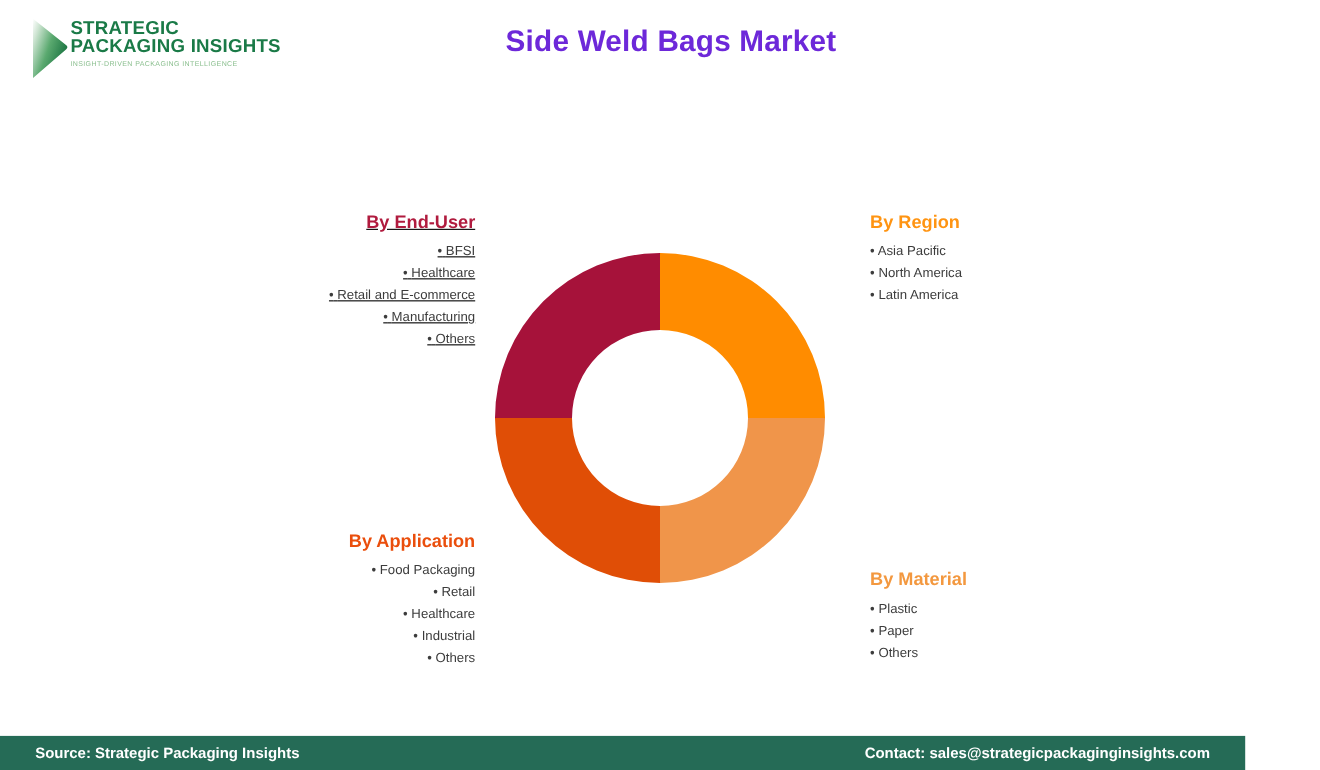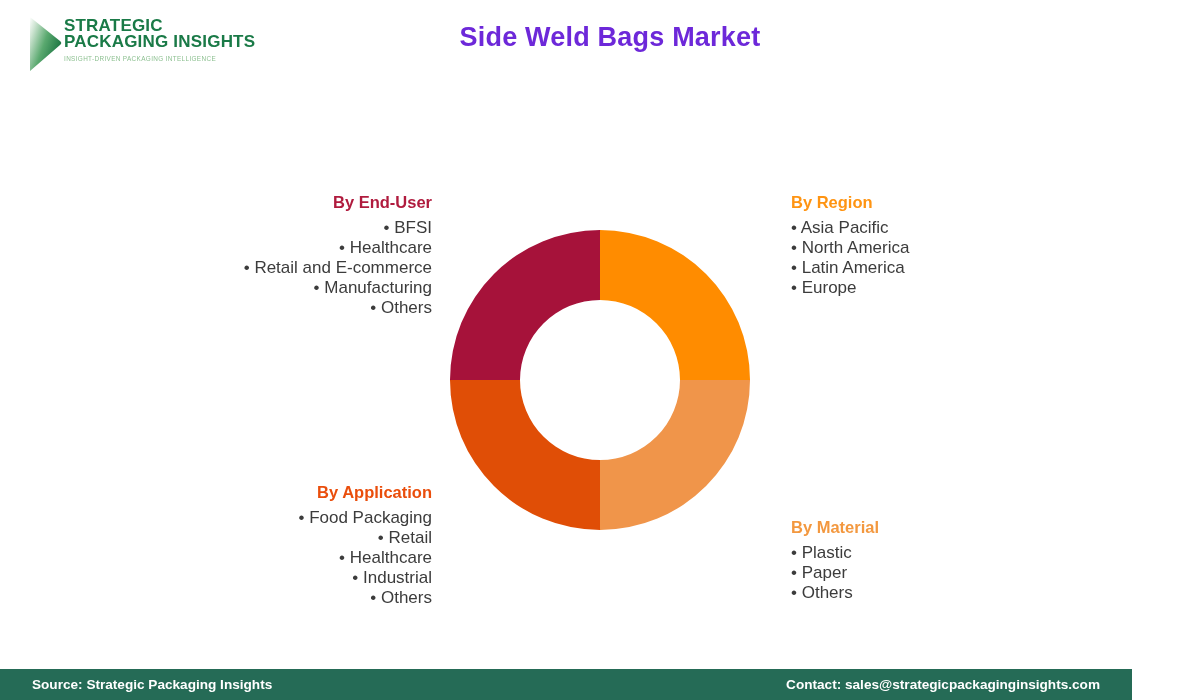--- a/index.html
+++ b/index.html
@@ -83,33 +83,33 @@
     font-weight: bold;
     margin-bottom: 6px;
     white-space: nowrap;
   }
   .cat-list {
     list-style: none;
     margin: 0;
     padding: 0;
   }
   .cat-list li {
-    font-size: 17px;
+    font-size: 12px;
     color: #3c3c3c;
     line-height: 20px;
     white-space: nowrap;
   }
   .cat-list li .bullet {
     color: #3c3c3c;
   }
 
   .cat-right { text-align: left; margin-left: 19px; }
   .cat-left  { text-align: right; }
 
-  #cat-end-user   { left: 220px; top: 193px; width: 212px; }
+  #cat-end-user   { left: 220px; top: 193px; width: 212px; text-decoration: underline; }
   #cat-region     { left: 772px; top: 193px; width: 260px; }
   #cat-application{ left: 218px; top: 483px; width: 214px; }
   #cat-material   { left: 772px; top: 518px; width: 240px; }
 
   
   .footer {
     position: absolute;
     left: 0;
     bottom: 0;
     width: 1132px;
@@ -175,21 +175,20 @@
     <li><span class="bullet">•</span> <span>Others</span></li>
   </ul>
 </div>
 
 <div class="cat cat-right" id="cat-region">
   <div class="cat-title" style="color: rgb(255, 148, 18);">By Region</div>
   <ul class="cat-list">
     <li><span class="bullet">•</span> <span>Asia Pacific</span></li>
     <li><span class="bullet">•</span> <span>North America</span></li>
     <li><span class="bullet">•</span> <span>Latin America</span></li>
-    <li><span class="bullet">•</span> <span>Europe</span></li>
   </ul>
 </div>
 
 <div class="cat cat-left" id="cat-application">
   <div class="cat-title" style="color: rgb(234, 78, 12);">By Application</div>
   <ul class="cat-list">
     <li><span class="bullet">•</span> <span>Food Packaging</span></li>
     <li><span class="bullet">•</span> <span>Retail</span></li>
     <li><span class="bullet">•</span> <span>Healthcare</span></li>
     <li><span class="bullet">•</span> <span>Industrial</span></li>

